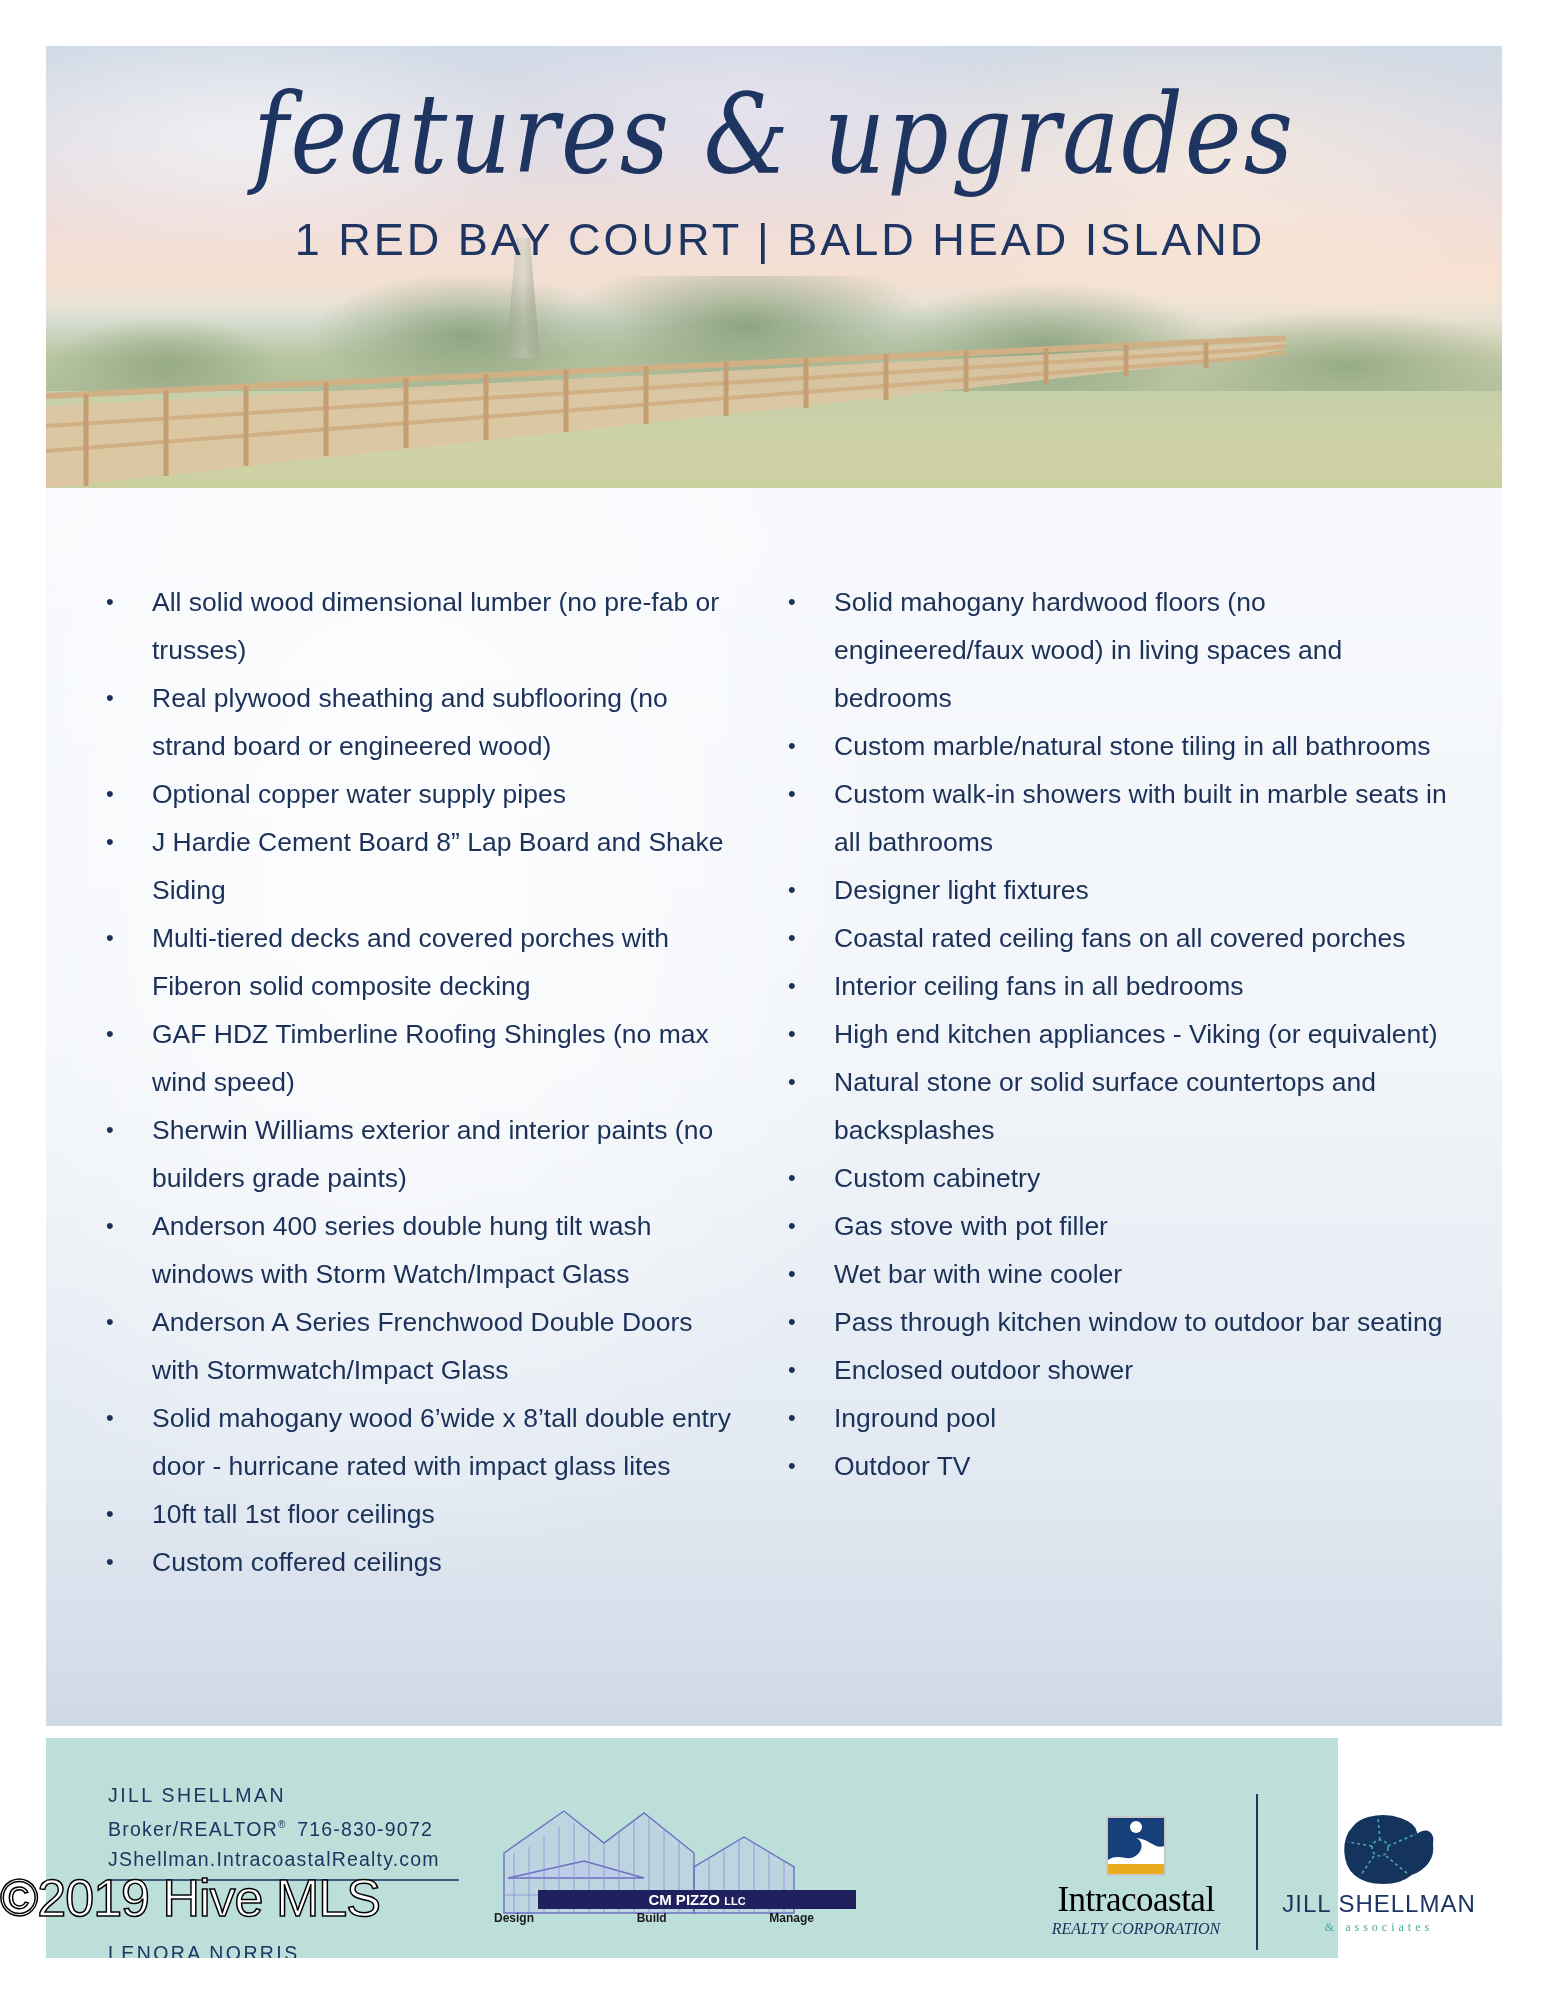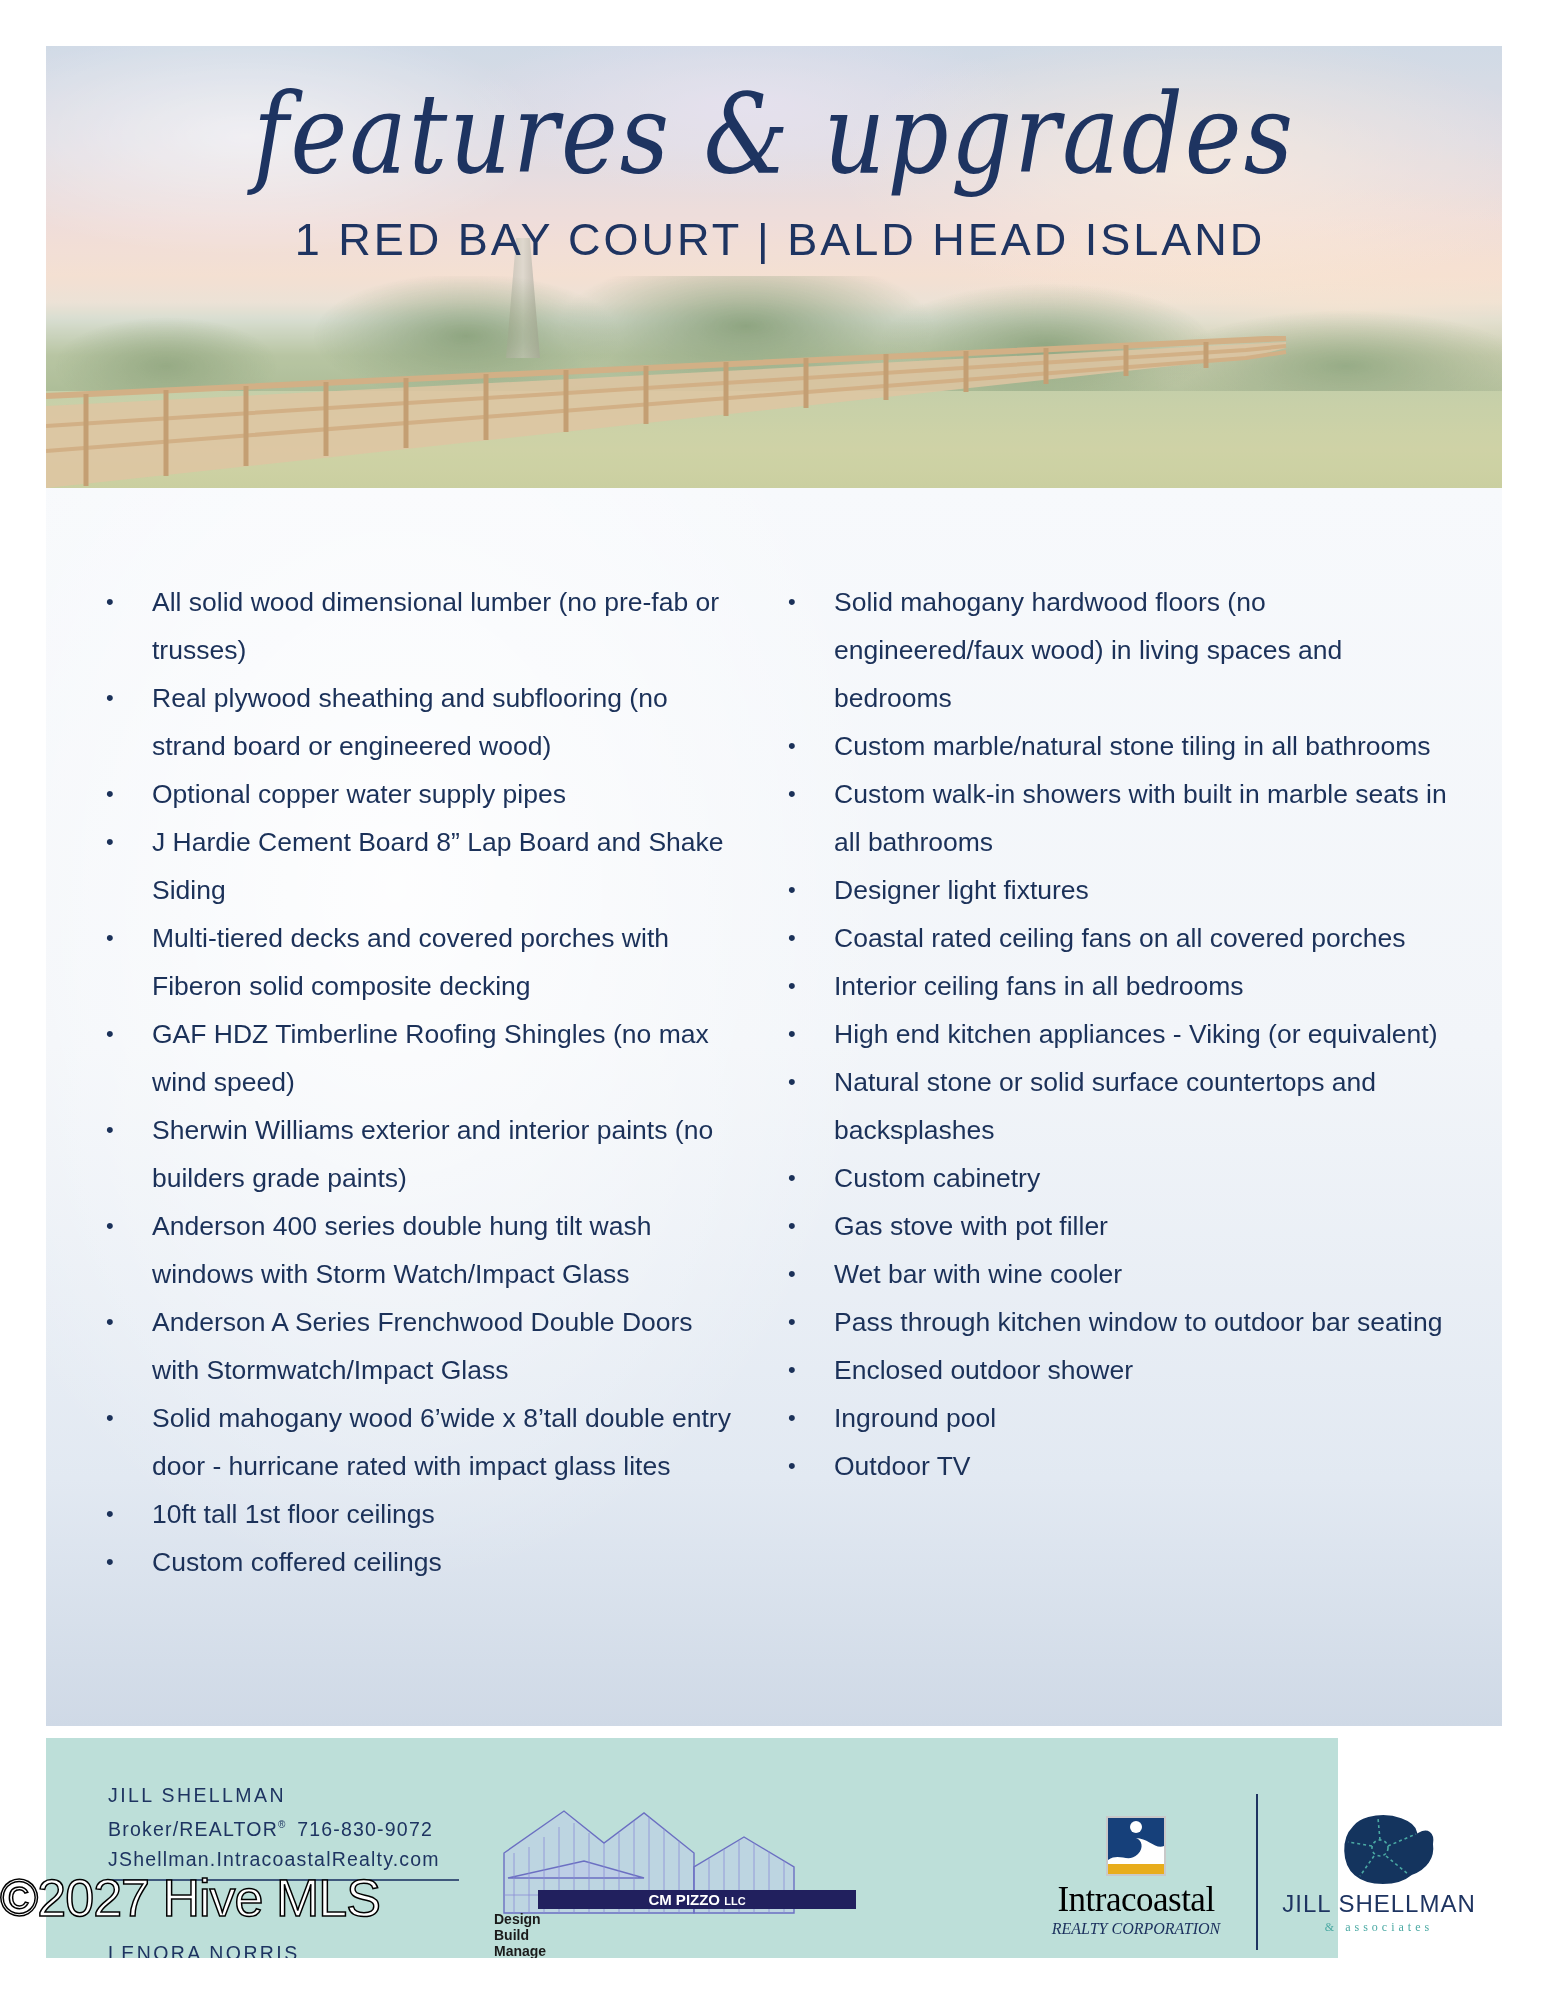--- a/index.html
+++ b/index.html
@@ -98,21 +98,21 @@
   .builder-logo { position: absolute; left: 448px; top: 40px; width: 320px; height: 170px; }
   .builder-bar {
     position: absolute; left: 448px; top: 152px; width: 318px; height: 19px;
     background: #21205e; color: #ffffff; text-align: center;
     font-family: "Liberation Sans", sans-serif; font-weight: bold; font-size: 15px; line-height: 19px; margin-left: 44px;
   }
   .builder-bar small { font-size: 11px; }
   .builder-tags {
     position: absolute; left: 448px; top: 173px; width: 320px;
     display: flex; justify-content: space-between;
-    font-family: "Liberation Sans", sans-serif; font-weight: bold; font-size: 14px; color: #1a1a1a; flex-direction: column;
+    font-family: "Liberation Sans", sans-serif; font-weight: bold; font-size: 12px; color: #1a1a1a;
   }
   .ic-logo { position: absolute; left: 1060px; top: 78px; width: 60px; height: 60px; }
   .ic-name {
     position: absolute; left: 990px; top: 142px; width: 200px; text-align: center;
     font-family: "Liberation Serif", serif; font-size: 35px; color: #000000; letter-spacing: -0.5px;
   }
   .ic-sub {
     position: absolute; left: 990px; top: 182px; width: 200px; text-align: center;
     font-family: "Liberation Serif", serif; font-style: italic; font-size: 16px; color: #1a2f5c;
   }
@@ -281,13 +281,13 @@
           <path d="M48,46 L70,64"></path>
         <path d="M36,46 L22,66"></path>
           <path d="M34,36 L10,32"></path>
       </g>
     </svg>
     <div class="js-name">JILL SHELLMAN</div>
     <div class="js-sub">&amp; associates</div>
   </div>
 </div>
 
-<div class="watermark">©2027 Hive MLS</div>
+<div class="watermark">©2019 Hive MLS</div>
 
 </body></html>

